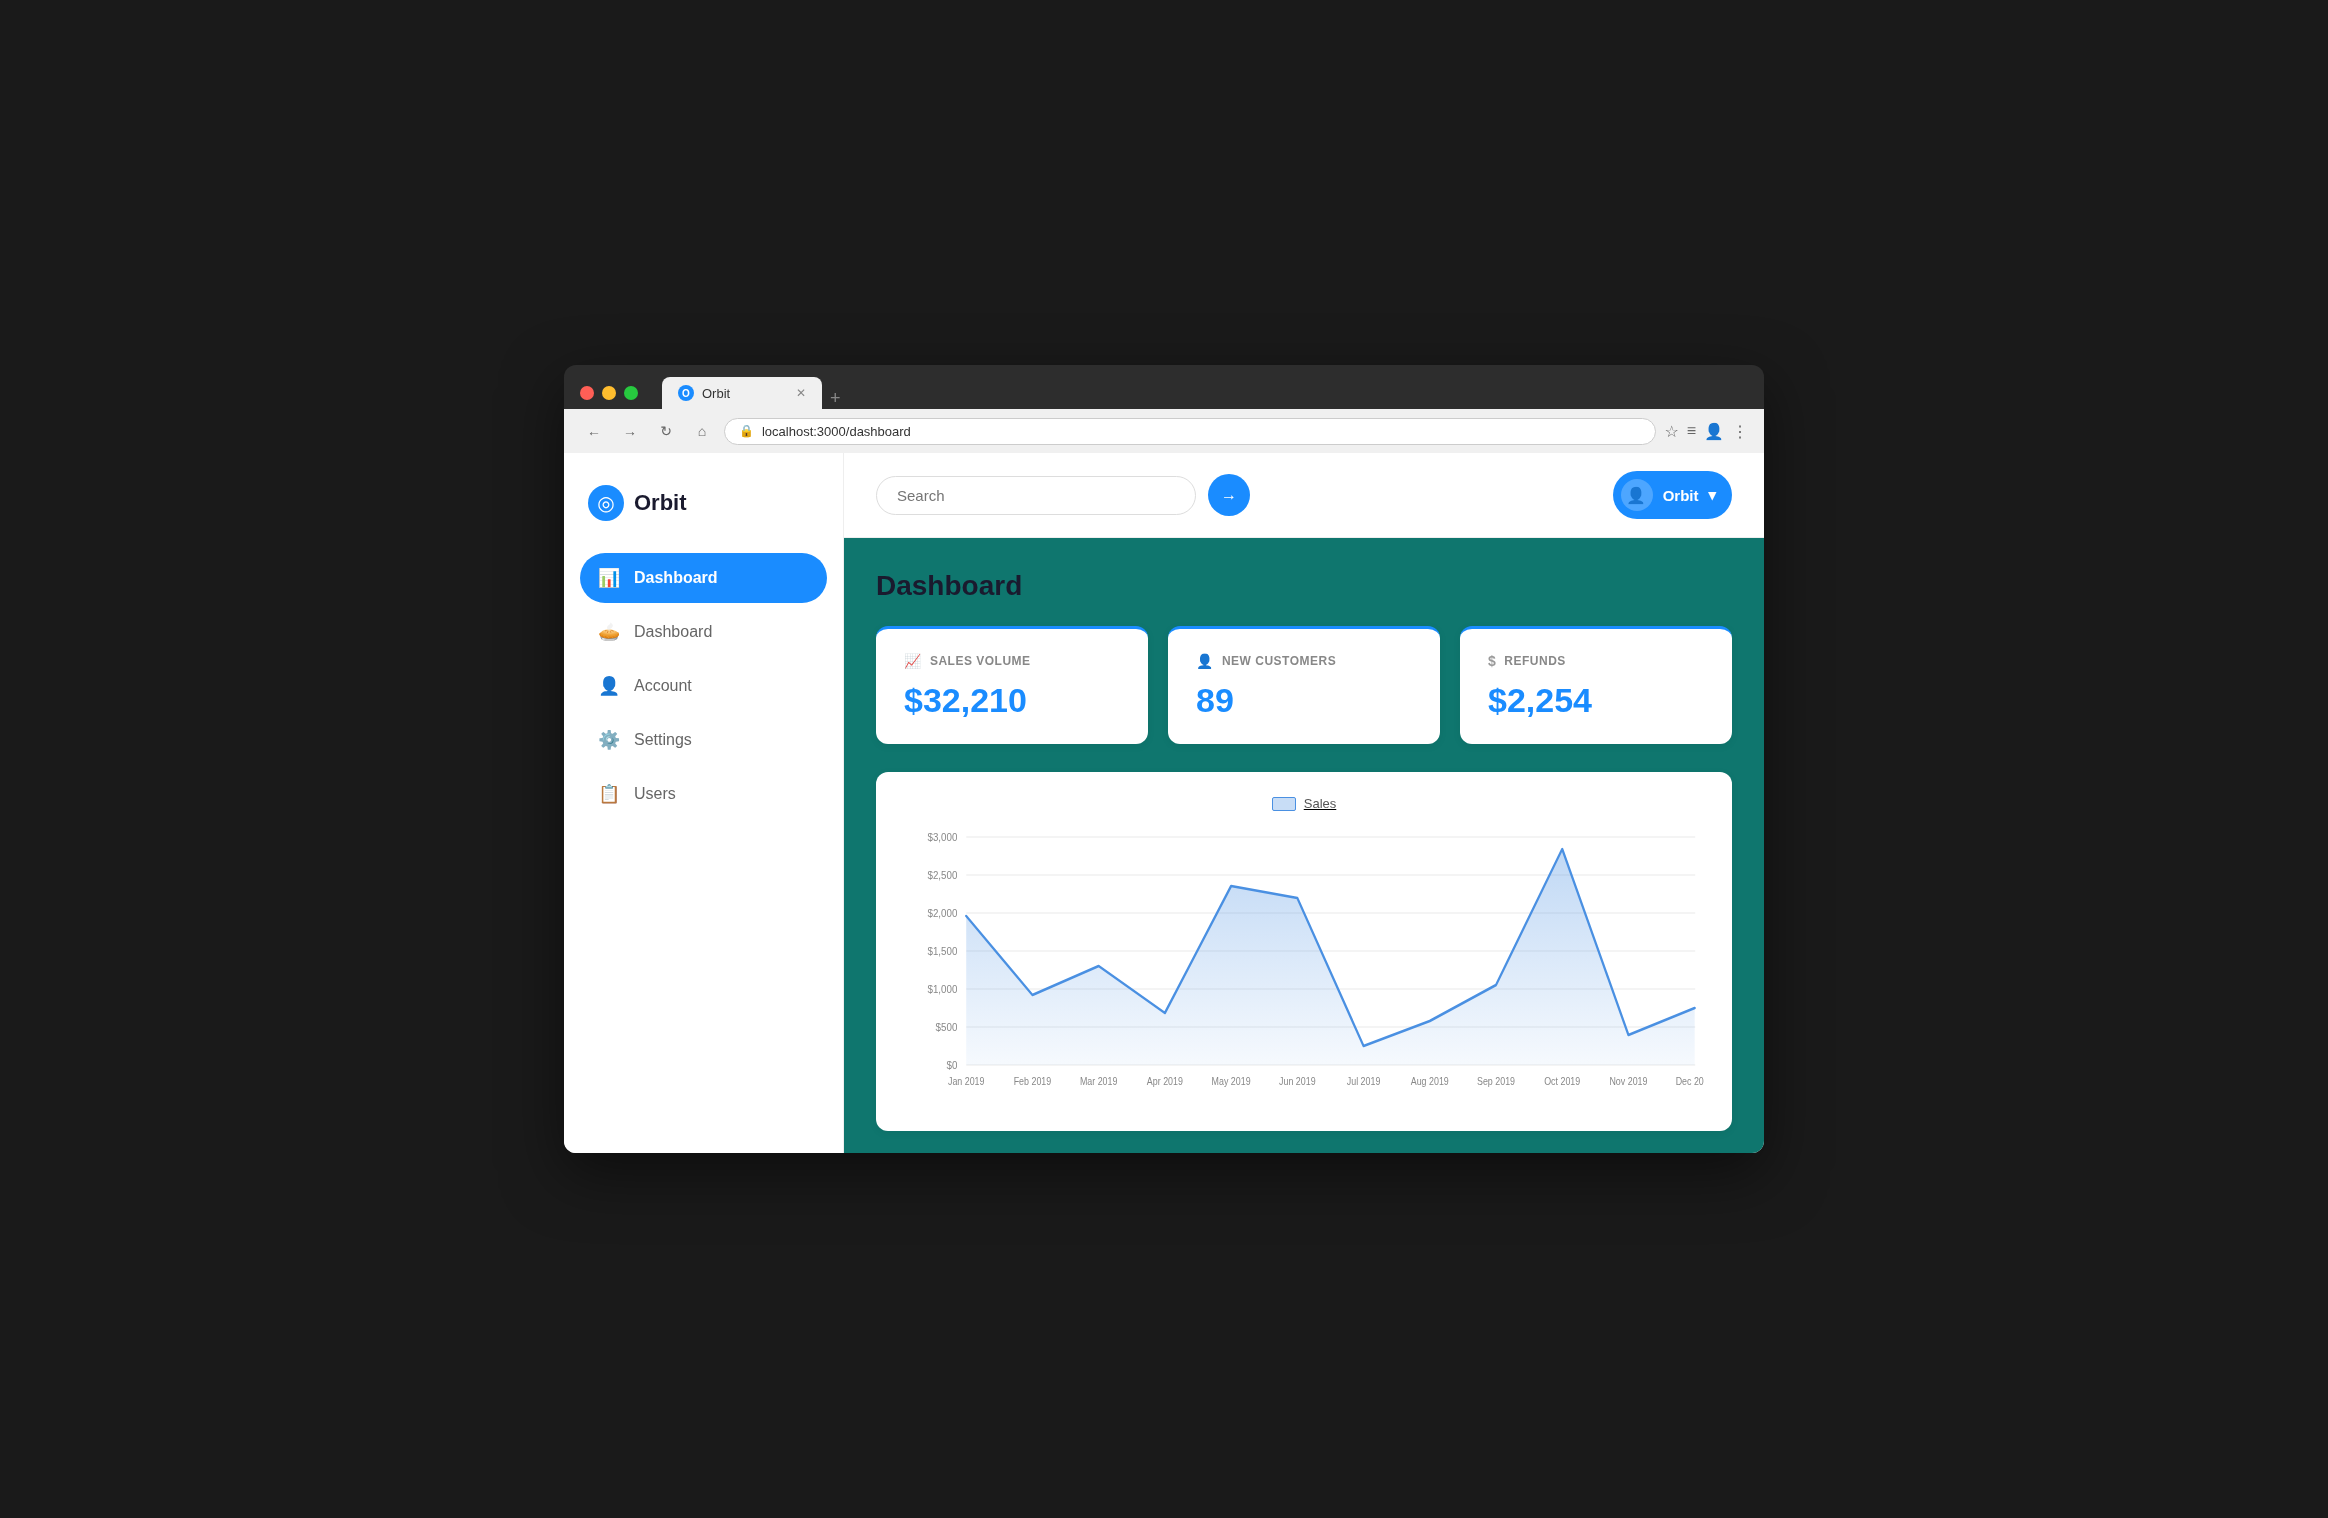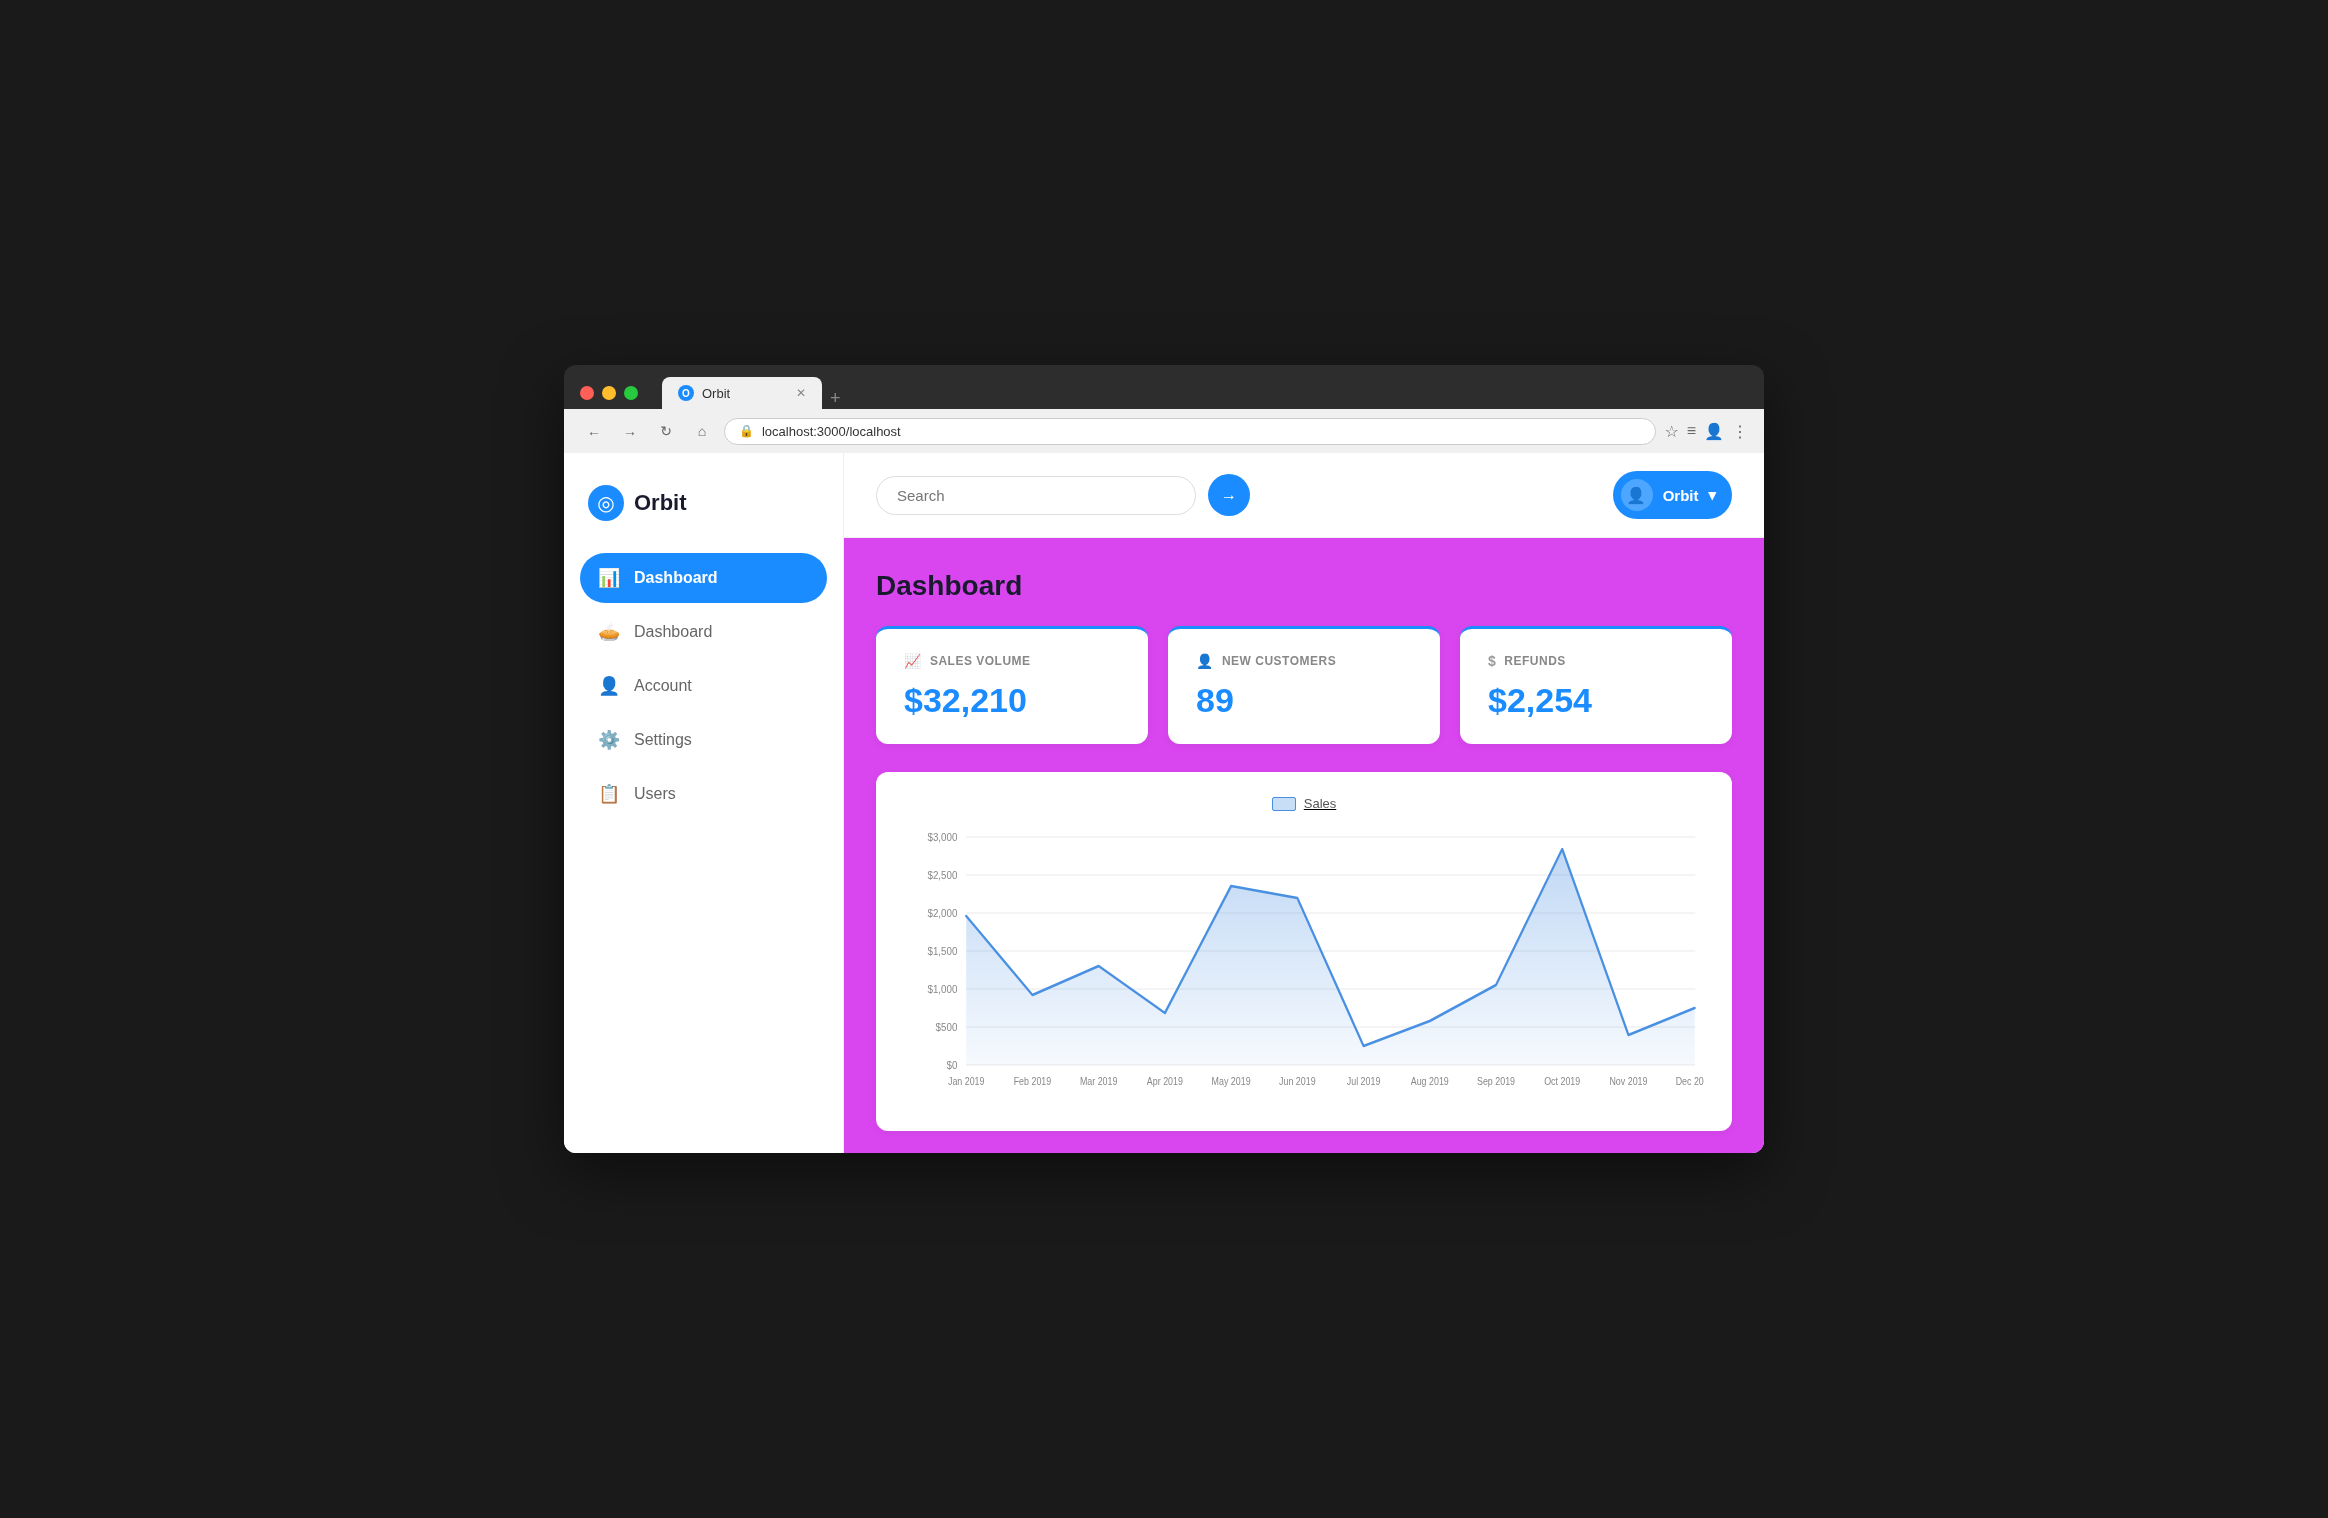--- a/index.html
+++ b/index.html
@@ -139,21 +139,21 @@
     .nav-item.active {
       background: #1a8cff;
       color: white;
       font-weight: 600;
     }
     .nav-icon { font-size: 18px; width: 22px; text-align: center; }
 
     
     .main-content {
       flex: 1;
-      background: #d946ef;
+      background: #0f766e;
       overflow-y: auto;
     }
 
     
     .app-header {
       background: white;
       padding: 18px 32px;
       display: flex;
       align-items: center;
       justify-content: space-between;
@@ -302,21 +302,21 @@
     </div>
   </div>
 
   <div class="browser-toolbar">
     <div class="nav-btn">←</div>
     <div class="nav-btn">→</div>
     <div class="nav-btn">↻</div>
     <div class="nav-btn">⌂</div>
     <div class="address-bar">
       <span class="address-lock">🔒</span>
-      <span>localhost:3000/localhost</span>
+      <span>localhost:3000/dashboard</span>
     </div>
     <div class="toolbar-actions">
       <span class="toolbar-icon">☆</span>
       <span class="toolbar-icon">≡</span>
       <span class="toolbar-icon">👤</span>
       <span class="toolbar-icon">⋮</span>
     </div>
   </div>
 
   <div class="app-body">

